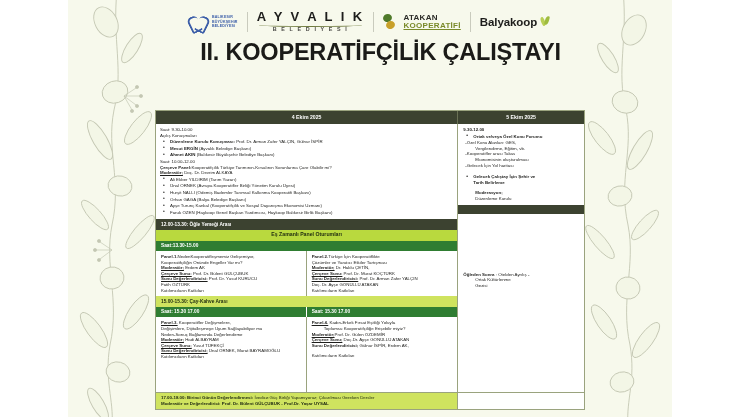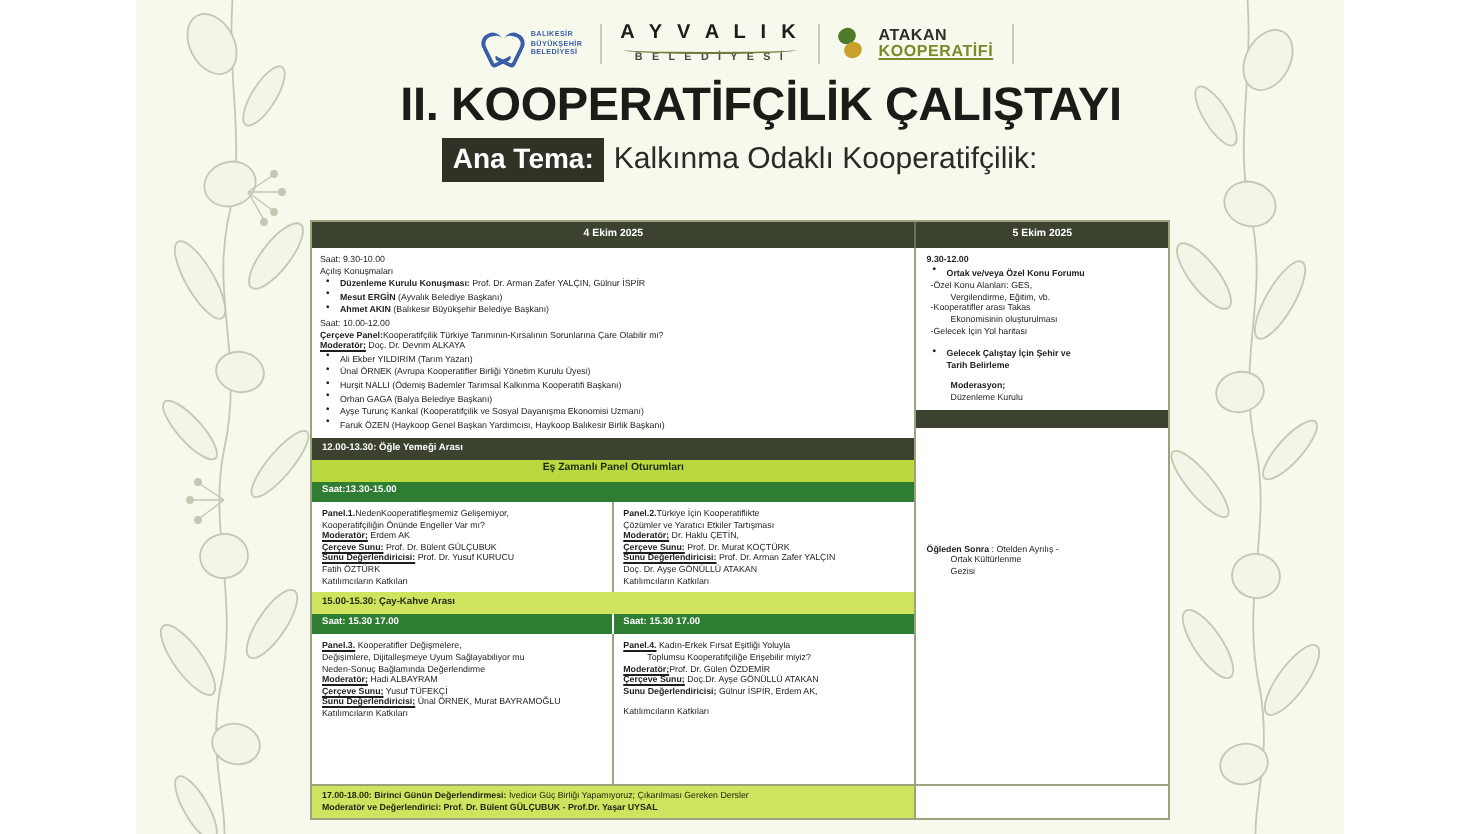--- a/index.html
+++ b/index.html
@@ -52,21 +52,21 @@
     content: ""; position: absolute; top: 2px; width: 9px; height: 13px;
     border: 2.2px solid #3c5ea8; border-radius: 9px 9px 4px 4px;
   }
   .logo-heart::before { left: 0;  border-right: none; transform: rotate(-26deg); }
   .logo-heart::after  { right: 0; border-left: none;  transform: rotate(26deg); }
   .logo-bb-txt {
     font-size: 3.6px; line-height: 4.4px; font-weight: bold;
     color: #3c5ea8; letter-spacing: .2px; text-align: left;
   }
   .logo-ayv-top {
-    font-size: 10px; font-weight: bold; letter-spacing: 2.4px;
+    font-size: 13px; font-weight: bold; letter-spacing: 2.4px;
     color: #1d1d1b; line-height: 9px;
   }
   .logo-ayv-rule {
     height: 5px; position: relative;
   }
   .logo-ayv-rule::after {
     content: ""; position: absolute; left: 2px; right: 2px; top: 2px;
     height: 3px; border-bottom: 1.2px solid #6f7a3d;
     border-radius: 0 0 60% 60%;
   }
@@ -274,27 +274,28 @@
       <span class="olive-mark">
           <i class="a"></i>
           <i class="b"></i>
         </span>
       <span>
         <span class="logo-koop-1" style="display:block">ATAKAN</span>
         <span class="logo-koop-2" style="display:block">KOOPERATİFİ</span>
       </span>
     </div>
     <div class="logo-div"></div>
+    <div class="logo-cell">
+      <span class="logo-bal">Balyakoop</span>
+      <span class="bal-leaf"></span>
+    </div>
   </div>
 
   <div class="title">II. KOOPERATİFÇİLİK ÇALIŞTAYI</div>
   <div class="subtitle-wrap">
-    <div class="subtitle-line">
-      <span class="ana-tema">Ana Tema:</span><span>Kalkınma Odaklı Kooperatifçilik:</span>
-    </div>
   </div>
 
   <div class="table">
 
     <div class="row thead">
       <div class="col-l">4 Ekim 2025</div>
       <div class="col-r">5 Ekim 2025</div>
     </div>
 
     <div class="row grow" style="align-items:stretch">

